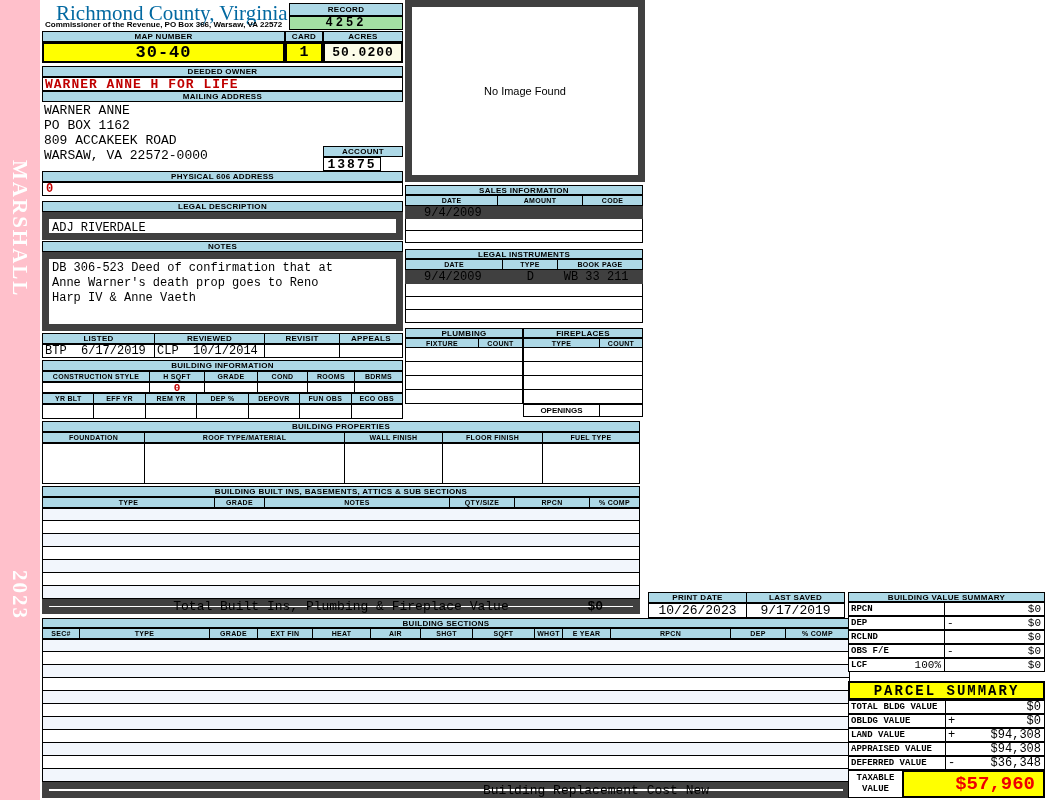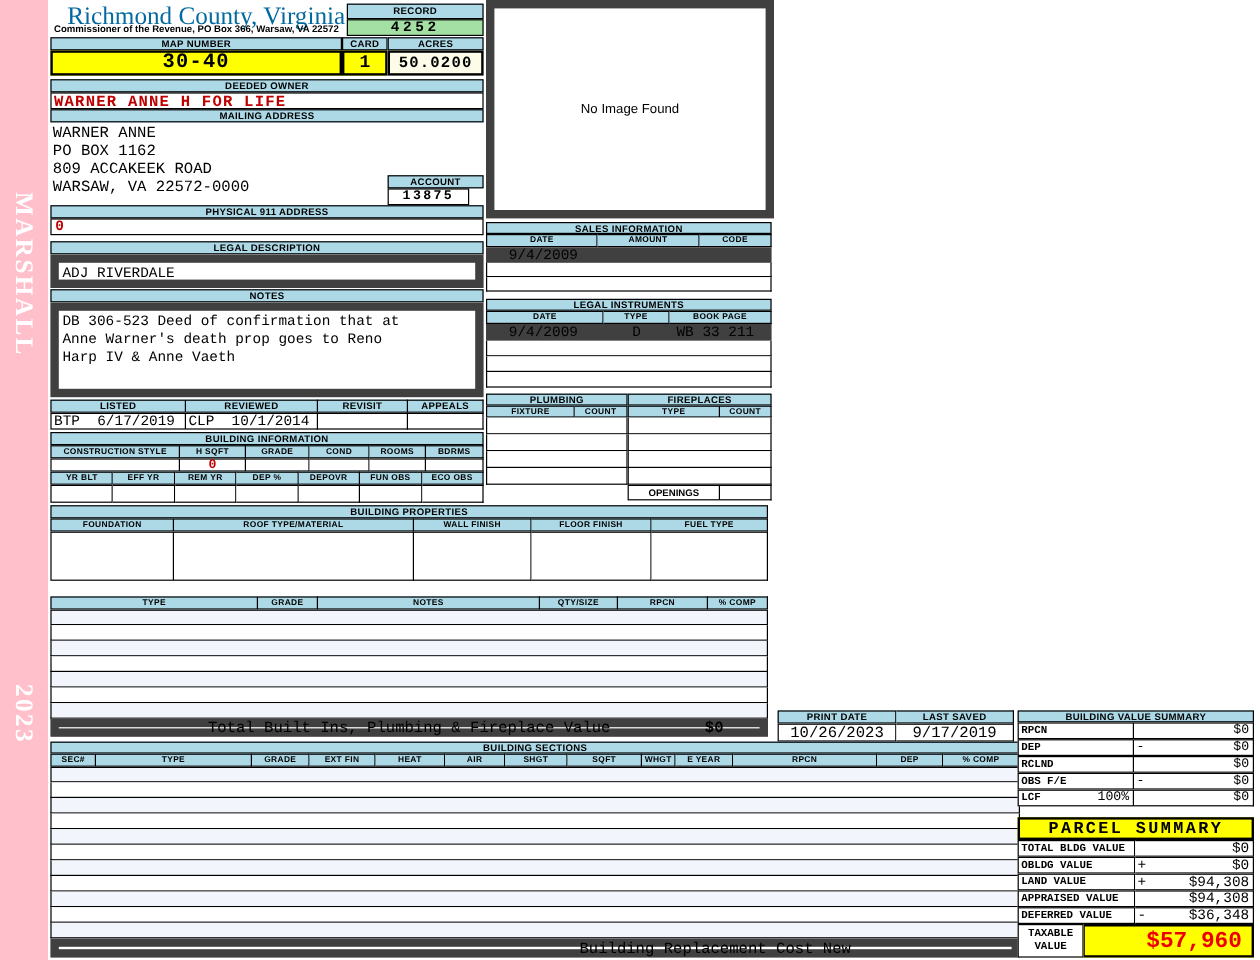--- a/index.html
+++ b/index.html
@@ -77,23 +77,23 @@
 
   <div class="abs hdr" style="left:42px; top:91px; width:361px; height:11px;">MAILING ADDRESS</div>
   <div class="abs mono" style="left:44px; top:103px; width:280px; font-size:13px; line-height:15px;">
     <div>WARNER ANNE</div>
     <div>PO BOX 1162</div>
     <div>809 ACCAKEEK ROAD</div>
     <div>WARSAW, VA 22572-0000</div>
   </div>
 
   <div class="abs hdr" style="left:323px; top:146px; width:80px; height:11px;">ACCOUNT</div>
-  <div class="abs center mono" style="left:323px; top:157px; width:68px; height:14px; border:1px solid #000; font-weight:bold; font-size:11px; letter-spacing:2px;">13875</div>
-
-  <div class="abs hdr" style="left:42px; top:171px; width:361px; height:11px;">PHYSICAL 911 ADDRESS</div>
+  <div class="abs center mono" style="left:323px; top:157px; width:58px; height:14px; border:1px solid #000; font-weight:bold; font-size:13px; letter-spacing:2px;">13875</div>
+
+  <div class="abs hdr" style="left:42px; top:171px; width:361px; height:11px;">PHYSICAL 606 ADDRESS</div>
   <div class="abs vcenter mono red" style="left:42px; top:182px; width:361px; height:14px; border:1px solid #000; font-weight:bold; font-size:12px; padding-left:3px;">0</div>
 
   <div class="abs hdr" style="left:42px; top:201px; width:361px; height:11px;">LEGAL DESCRIPTION</div>
   <div class="abs mono box" style="left:42px; top:212px; width:361px; height:28px; font-size:12px; padding:2px 3px;">ADJ RIVERDALE</div>
 
   <div class="abs hdr" style="left:42px; top:241px; width:361px; height:11px;">NOTES</div>
   <div class="abs mono box" style="left:42px; top:252px; width:361px; height:79px; font-size:12px; line-height:15px; padding:2px 3px;">
     <div>DB 306-523 Deed of confirmation that at</div>
     <div>Anne Warner's death prop goes to Reno</div>
     <div>Harp IV &amp; Anne Vaeth</div>
@@ -157,20 +157,21 @@
     <div class="hdr" style="width:97px; font-size:7px;">FUEL TYPE</div>
   </div>
   <div class="abs cellrow" style="left:42px; top:443px; width:598px; height:41px;">
     <div class="datacell" style="width:103px;"></div>
     <div class="datacell" style="width:200px;"></div>
     <div class="datacell" style="width:98px;"></div>
     <div class="datacell" style="width:100px;"></div>
     <div class="datacell" style="width:97px;"></div>
   </div>
 
+  <div class="abs hdr" style="left:42px; top:486px; width:598px; height:11px;">BUILDING BUILT INS, BASEMENTS, ATTICS &amp; SUB SECTIONS</div>
   <div class="abs cellrow" style="left:42px; top:497px; width:598px; height:11px;">
     <div class="hdr" style="width:173px; font-size:7px;">TYPE</div>
     <div class="hdr" style="width:50px; font-size:7px;">GRADE</div>
     <div class="hdr" style="width:185px; font-size:7px;">NOTES</div>
     <div class="hdr" style="width:65px; font-size:7px;">QTY/SIZE</div>
     <div class="hdr" style="width:75px; font-size:7px;">RPCN</div>
     <div class="hdr" style="width:50px; font-size:7px;">% COMP</div>
   </div>
   <div class="abs emptyrow alt" style="left:42px; top:508px; width:598px; height:13px; border-top-width:1px;"></div>
   <div class="abs emptyrow" style="left:42px; top:521px; width:598px; height:13px;"></div>

